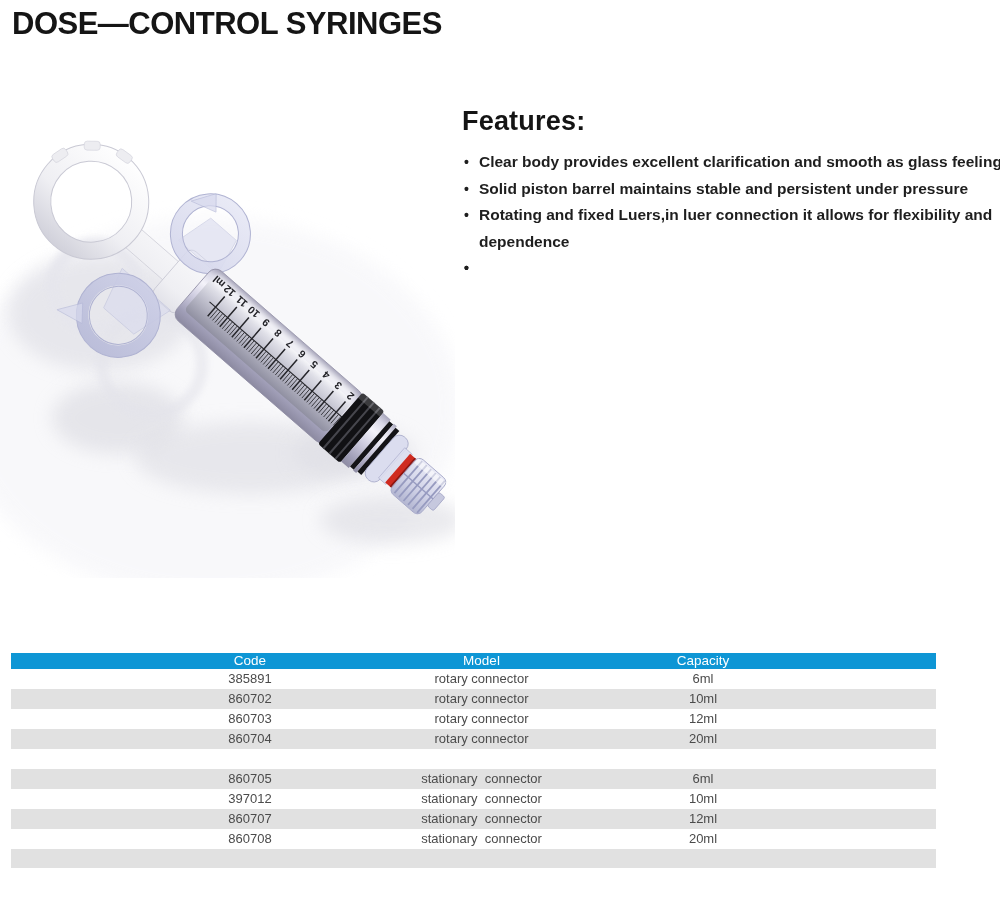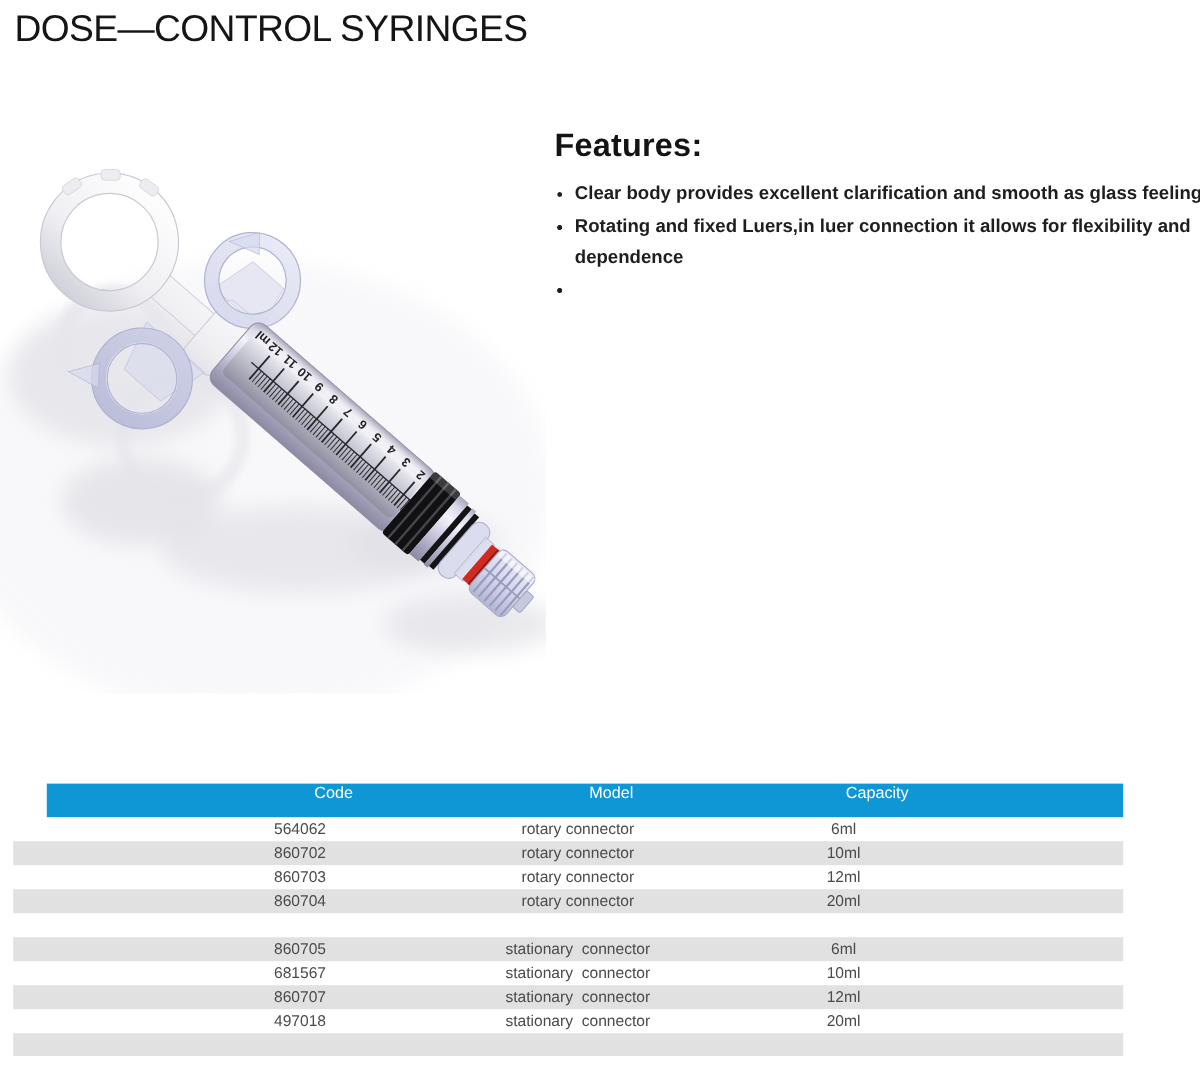--- a/index.html
+++ b/index.html
@@ -2,39 +2,39 @@
 <html><head>
 <meta charset="utf-8">
 <style>
   html,body{margin:0;padding:0;background:#ffffff;}
   body{
     width:1000px;height:907px;position:relative;overflow:hidden;
     font-family:"Liberation Sans", sans-serif;color:#1a1a1a;
   }
   .page-title{
     position:absolute;left:12px;top:6px;margin:0;
-    font-size:31px;font-weight:normal;letter-spacing:-0.5px;color:#151515;
+    font-size:31px;font-weight:bold;letter-spacing:-0.5px;color:#151515;
   }
   .photo{position:absolute;left:0;top:118px;width:455px;height:460px;}
   .features{position:absolute;left:462px;top:106px;width:540px;}
   .features-heading{
     margin:0 0 12px 0;font-size:27px;font-weight:bold;color:#141414;letter-spacing:0.2px;
   }
   .features-list{list-style:none;margin:0;padding:0;}
   .feature-item{
     position:relative;padding-left:17px;margin:0;
     font-size:15.5px;font-weight:bold;color:#1e1e1e;
     line-height:26.5px;white-space:pre-line;
   }
   .feature-bullet{
     position:absolute;left:2px;top:0;font-size:14px;line-height:26.5px;color:#1e1e1e;
   }
   
   .spec-table{position:absolute;left:11px;top:653px;width:925px;}
-  .t-head{position:relative;height:28px;margin-left:28px;}
+  .t-head{position:relative;height:16px;}
   .t-row{position:relative;height:20px;}
   .t-row.gray{background:#e1e1e1;}
   .t-gap{height:20px;background:#ffffff;}
   .t-empty{height:19px;background:#e1e1e1;}
   .t-head .cell{
     position:absolute;top:0;transform:translateX(-50%);
     color:#ffffff;font-size:13.5px;line-height:16px;white-space:pre;
   }
   .t-row .cell{
     position:absolute;top:0;transform:translateX(-50%);
@@ -180,37 +180,37 @@
       <rect x="-67.1" y="-19" width="16" height="9" rx="3" transform="rotate(-75 -59.1 -14.5)" fill="#ededf1" stroke="#d0d0da" stroke-width="0.6"></rect>
     </g>
   </g>
 </svg>
 </div>
 
 <div class="features">
   <h2 class="features-heading">Features:</h2>
   <ul class="features-list">
     <li class="feature-item"><span class="feature-bullet">•</span><span>Clear body provides excellent clarification and smooth as glass feeling</span></li>
-    <li class="feature-item"><span class="feature-bullet">•</span></li>
+    <li class="feature-item"><span class="feature-bullet">•</span><span>Solid piston barrel maintains stable and persistent under pressure</span></li>
     <li class="feature-item"><span class="feature-bullet">•</span><span>Rotating and fixed Luers,in luer connection it allows for flexibility and
 dependence</span></li>
     <li class="feature-item"><span class="feature-bullet">•</span></li>
     <li class="feature-item"><span class="feature-bullet">•</span></li>
   </ul>
 </div>
 
 <div class="spec-table">
   <div class="t-head" style="background:#0e96d5;">
     <span class="cell col-code">Code</span>
     <span class="cell col-model">Model</span>
     <span class="cell col-capacity">Capacity</span>
   </div>
 
   <div class="t-row">
-    <span class="cell col-code">564062</span>
+    <span class="cell col-code">385891</span>
     <span class="cell col-model">rotary connector</span>
     <span class="cell col-capacity">6ml</span>
   </div>
   <div class="t-row gray">
     <span class="cell col-code">860702</span>
     <span class="cell col-model">rotary connector</span>
     <span class="cell col-capacity">10ml</span>
   </div>
   <div class="t-row">
     <span class="cell col-code">860703</span>
@@ -224,29 +224,29 @@
   </div>
 
   <div class="t-gap"></div>
 
   <div class="t-row gray">
     <span class="cell col-code">860705</span>
     <span class="cell col-model">stationary  connector</span>
     <span class="cell col-capacity">6ml</span>
   </div>
   <div class="t-row">
-    <span class="cell col-code">681567</span>
+    <span class="cell col-code">397012</span>
     <span class="cell col-model">stationary  connector</span>
     <span class="cell col-capacity">10ml</span>
   </div>
   <div class="t-row gray">
     <span class="cell col-code">860707</span>
     <span class="cell col-model">stationary  connector</span>
     <span class="cell col-capacity">12ml</span>
   </div>
   <div class="t-row">
-    <span class="cell col-code">497018</span>
+    <span class="cell col-code">860708</span>
     <span class="cell col-model">stationary  connector</span>
     <span class="cell col-capacity">20ml</span>
   </div>
 
   <div class="t-empty"></div>
 </div>
 
 </body></html>

